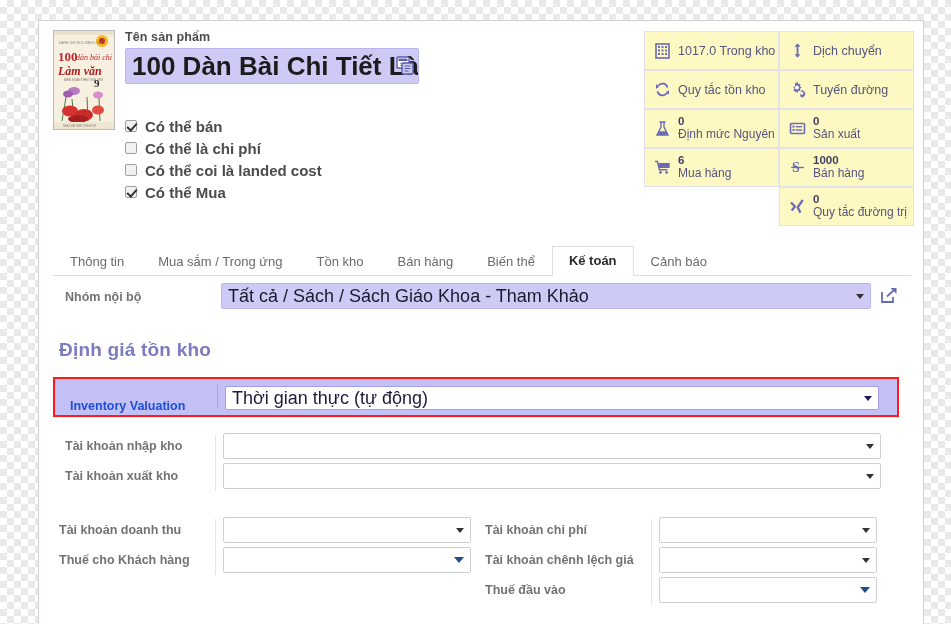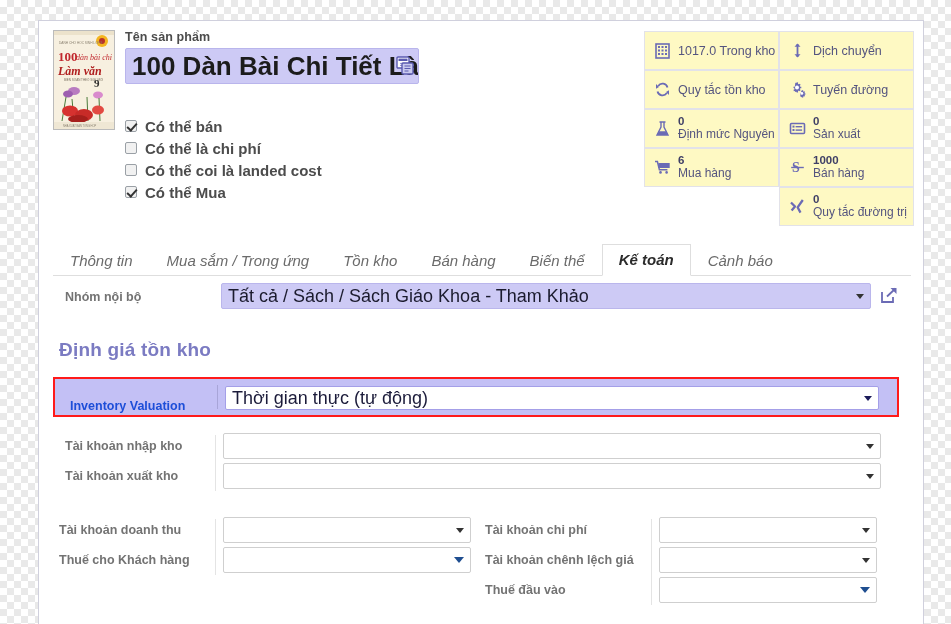--- a/index.html
+++ b/index.html
@@ -68,23 +68,23 @@
   .stat .two{line-height:1.12;}
   .stat .two .v{font-size:11.5px;font-weight:bold;color:#3f3f66;}
   .stat .two .l{font-size:12px;color:#54547f;}
 
   
   .tabs{
     position:absolute;left:14px;top:222px;width:858px;height:32px;
     border-bottom:1px solid #dedede;display:flex;align-items:flex-end;
   }
   .tab{
-    font-size:15px;color:#6b6b6b;padding:6px 16px 7px 16px;
+    font-size:13px;color:#6b6b6b;padding:6px 16px 7px 16px;
     box-sizing:border-box;border:1px solid transparent;border-bottom:none;
-    position:relative;top:1px;white-space:nowrap;font-style:italic;
+    position:relative;top:1px;white-space:nowrap;
   }
   .tab.active{
     color:#2b2b2b;font-weight:bold;background:#fff;
     border-color:#dedede;border-bottom:1px solid #fff;
   }
 
   
   .form{position:absolute;left:14px;top:262px;width:858px;}
   .lbl{
     font-size:12.5px;font-weight:bold;color:#737373;

